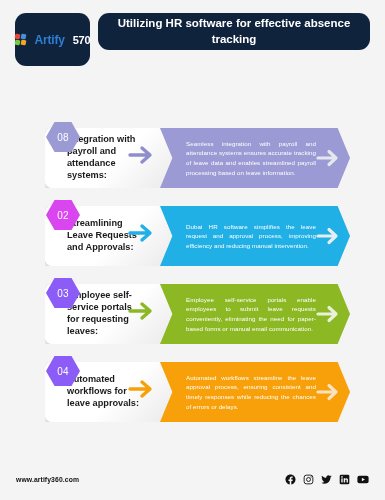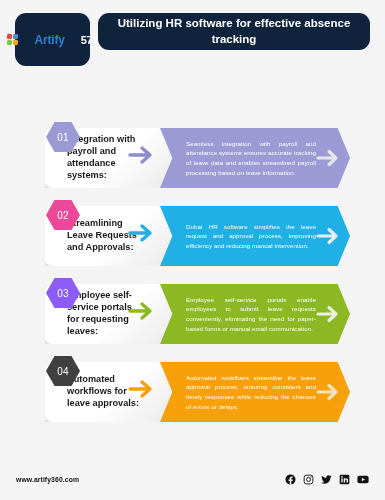--- a/index.html
+++ b/index.html
@@ -34,21 +34,21 @@
     background: #10233c;
     border-radius: 11px;
     display: flex;
     align-items: center;
     justify-content: center;
     flex: none;
   }
   .logo-inner {
     display: flex;
     align-items: center;
-    gap: 16px;
+    gap: 8px;
   }
   .logo-mark {
     width: 12px;
     height: 12px;
     position: relative;
     flex: none;
   }
   .logo-mark span {
     position: absolute;
     width: 5px;
@@ -242,38 +242,38 @@
     <svg class="arrow-mid" viewBox="0 0 30 22">
       <path d="M2 11 H21 M14 4 L22 11 L14 18" fill="none" stroke="#8f8ecb" stroke-width="3.4" stroke-linecap="round" stroke-linejoin="round"></path>
     </svg>
     <div class="row-color" style="background:#9b9ad4">
       <div class="row-desc">Seamless integration with payroll and attendance systems ensures accurate tracking of leave data and enables streamlined payroll processing based on leave information.</div>
       <svg class="arrow-end" viewBox="0 0 28 22">
         <path d="M2 11 H19 M13 4.5 L20 11 L13 17.5" fill="none" stroke="#e6e6ee" stroke-width="3.2" stroke-linecap="round" stroke-linejoin="round"></path>
       </svg>
     </div>
     <div class="hexagon" style="background:#9b9ad4">
-      <span class="hex-num">01</span>
+      <span class="hex-num">08</span>
     </div>
   </div>
 
   <div class="row">
     <div class="row-white">
       <div class="row-title">Streamlining Leave Requests and Approvals:</div>
     </div>
     <svg class="arrow-mid" viewBox="0 0 30 22">
       <path d="M2 11 H21 M14 4 L22 11 L14 18" fill="none" stroke="#21b0e5" stroke-width="3.4" stroke-linecap="round" stroke-linejoin="round"></path>
     </svg>
     <div class="row-color" style="background:#21b0e5">
       <div class="row-desc">Dubai HR software simplifies the leave request and approval process, improving efficiency and reducing manual intervention.</div>
       <svg class="arrow-end" viewBox="0 0 28 22">
         <path d="M2 11 H19 M13 4.5 L20 11 L13 17.5" fill="none" stroke="#e6eef2" stroke-width="3.2" stroke-linecap="round" stroke-linejoin="round"></path>
       </svg>
     </div>
-    <div class="hexagon" style="background:#ec4899">
+    <div class="hexagon" style="background:#d946ef">
       <span class="hex-num">02</span>
     </div>
   </div>
 
   <div class="row">
     <div class="row-white">
       <div class="row-title">Employee self-service portals for requesting leaves:</div>
     </div>
     <svg class="arrow-mid" viewBox="0 0 30 22">
       <path d="M2 11 H21 M14 4 L22 11 L14 18" fill="none" stroke="#8cb823" stroke-width="3.4" stroke-linecap="round" stroke-linejoin="round"></path>
@@ -295,21 +295,21 @@
     </div>
     <svg class="arrow-mid" viewBox="0 0 30 22">
       <path d="M2 11 H21 M14 4 L22 11 L14 18" fill="none" stroke="#f7a009" stroke-width="3.4" stroke-linecap="round" stroke-linejoin="round"></path>
     </svg>
     <div class="row-color" style="background:#f7a009">
       <div class="row-desc">Automated workflows streamline the leave approval process, ensuring consistent and timely responses while reducing the chances of errors or delays.</div>
       <svg class="arrow-end" viewBox="0 0 28 22">
         <path d="M2 11 H19 M13 4.5 L20 11 L13 17.5" fill="none" stroke="#f7e3c2" stroke-width="3.2" stroke-linecap="round" stroke-linejoin="round"></path>
       </svg>
     </div>
-    <div class="hexagon" style="background:#404040">
+    <div class="hexagon" style="background:#8b5cf6">
       <span class="hex-num">04</span>
     </div>
   </div>
 
 </div>
 
 <div class="footer">
   <div class="footer-url">www.artify360.com</div>
   <div class="socials">
 

